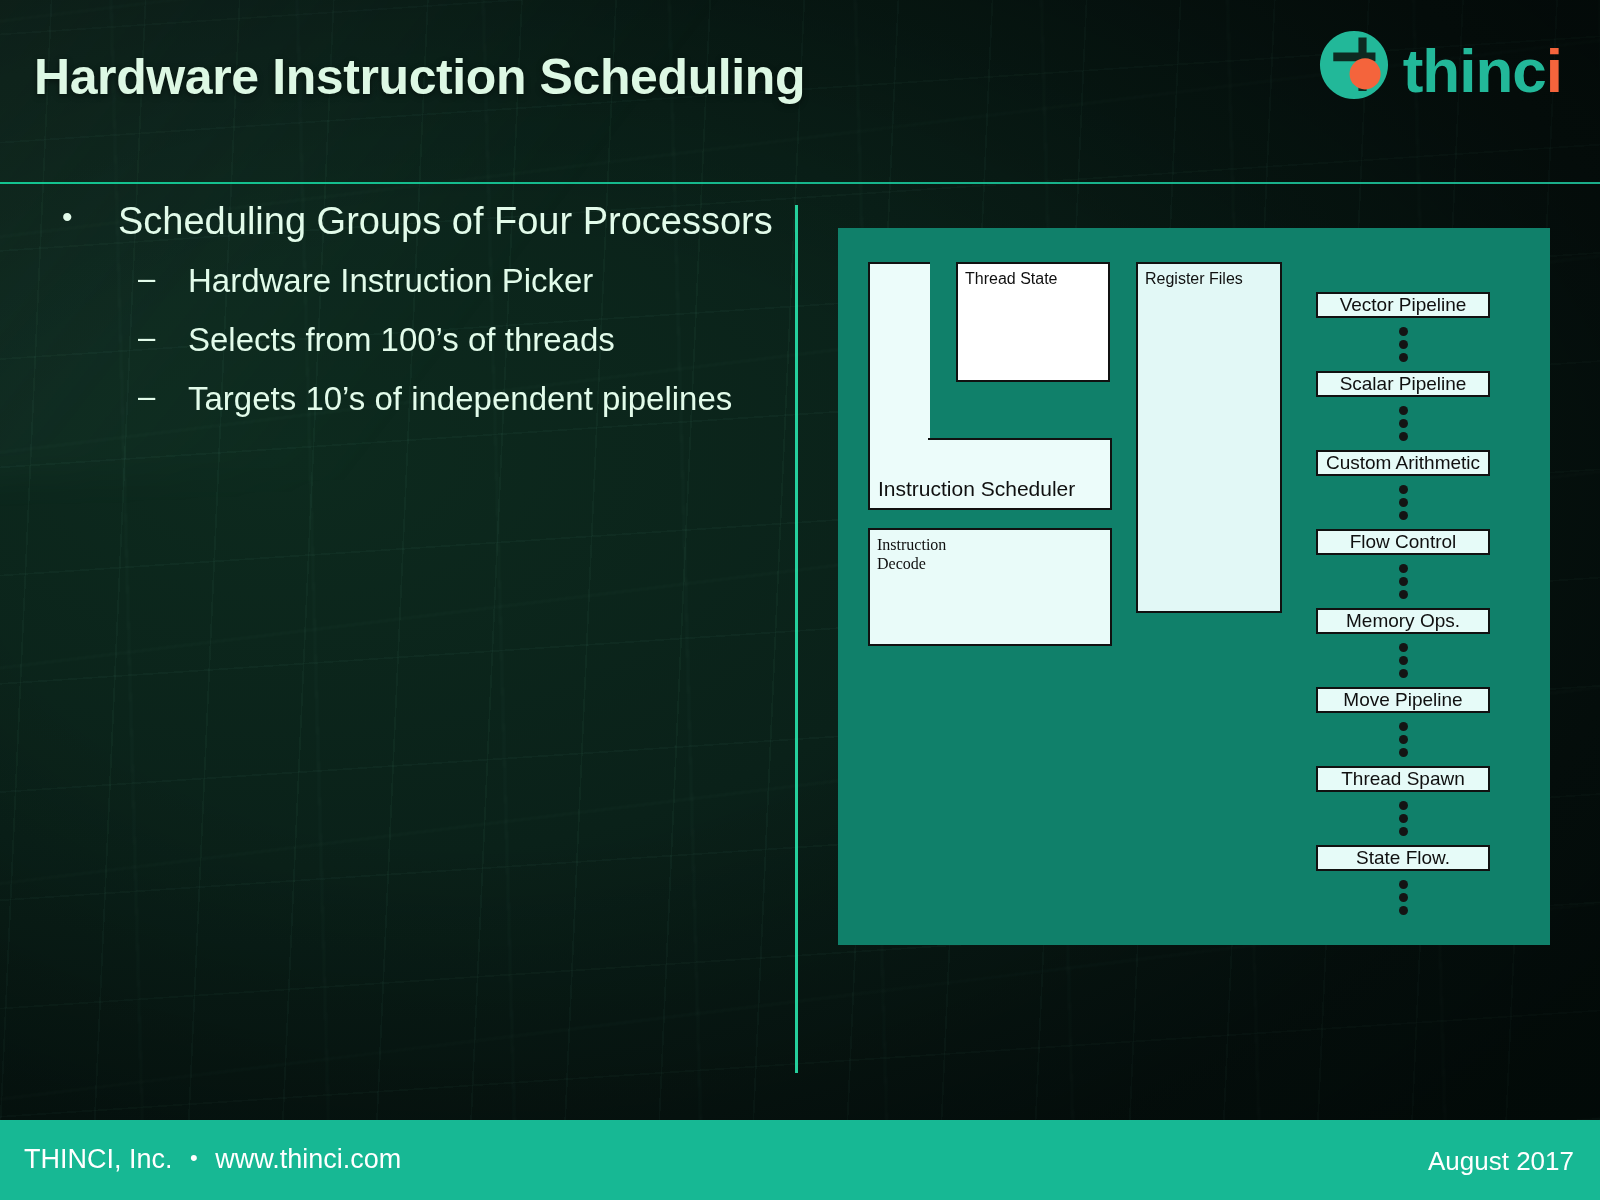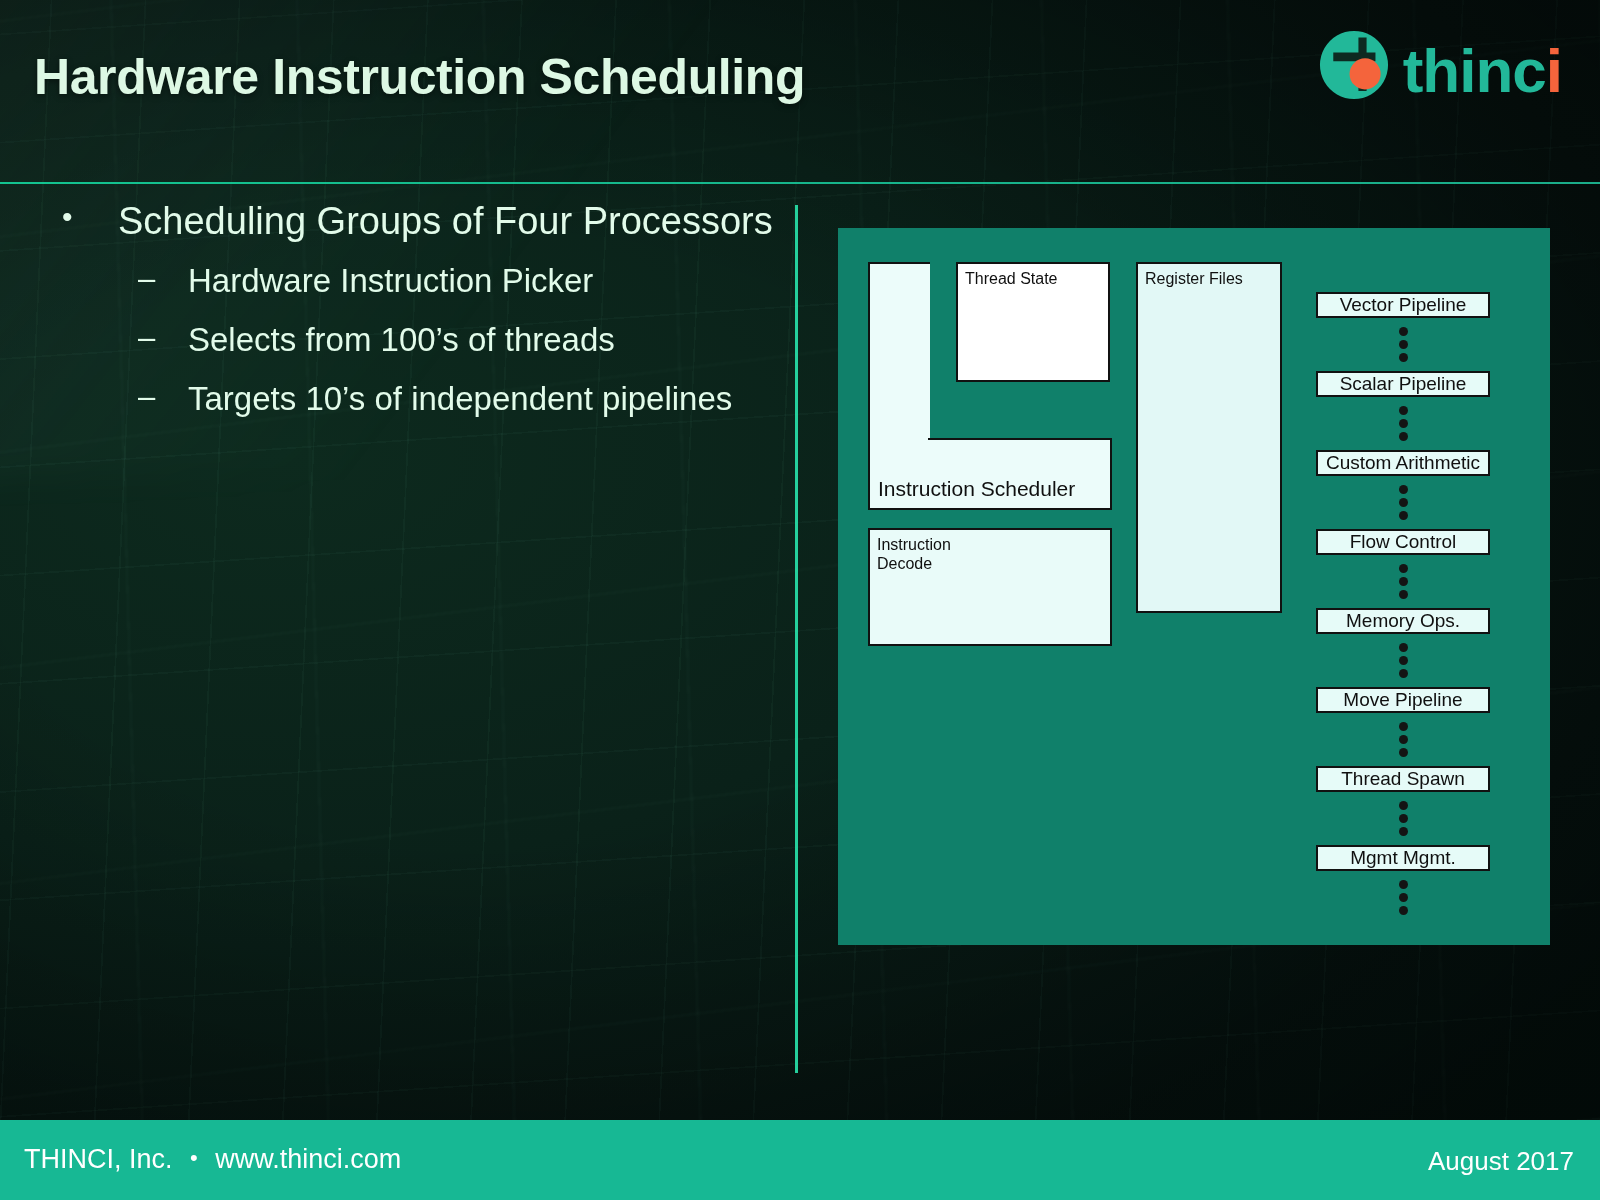--- a/index.html
+++ b/index.html
@@ -211,20 +211,21 @@
 
   .thread-state {
     left: 118px; top: 34px;
     width: 154px; height: 120px;
     background: #ffffff;
   }
   .instr-decode {
     left: 30px; top: 300px;
     width: 244px; height: 118px;
     background: #e9fbf9;
+    font-family: Liberation Serif, serif;
   }
   .reg-files {
     left: 298px; top: 34px;
     width: 146px; height: 351px;
     background: #e2f8f6;
   }
 
   
   .pipes { position: absolute; left: 478px; top: 28px; width: 178px; margin-top: 36px; }
   .pipe-group { position: relative; }
@@ -407,21 +408,21 @@
       <div class="pipe-group">
         <div class="pipe-box">Thread Spawn</div>
         <div class="pipe-dots">
             <span class="dot"></span>
             <span class="dot"></span>
             <span class="dot"></span>
           </div>
       </div>
 
       <div class="pipe-group">
-        <div class="pipe-box">Mgmt Mgmt.</div>
+        <div class="pipe-box">State Flow.</div>
         <div class="pipe-dots">
             <span class="dot"></span>
             <span class="dot"></span>
             <span class="dot"></span>
           </div>
       </div>
 
     </div>
   </div>
 

